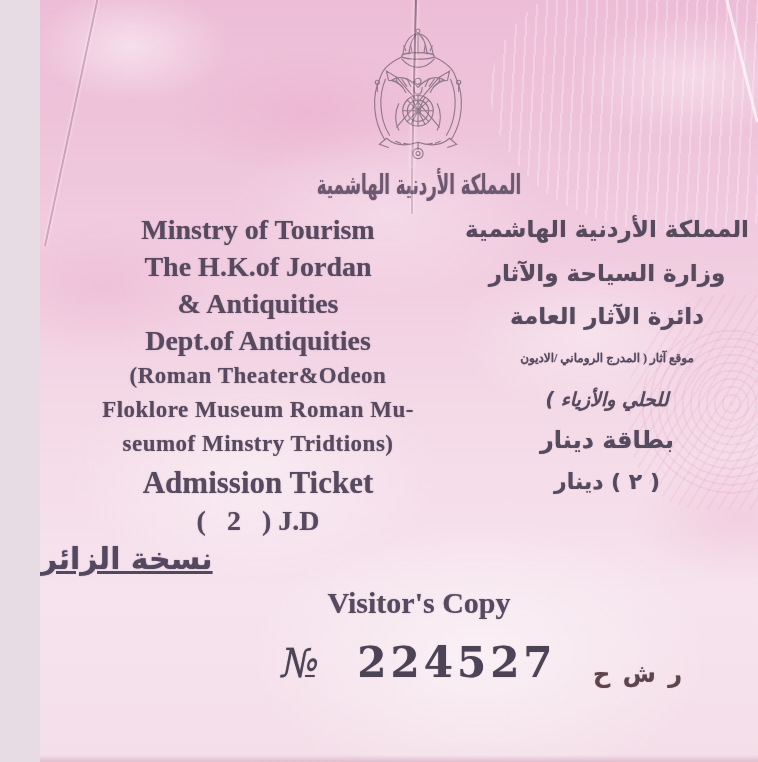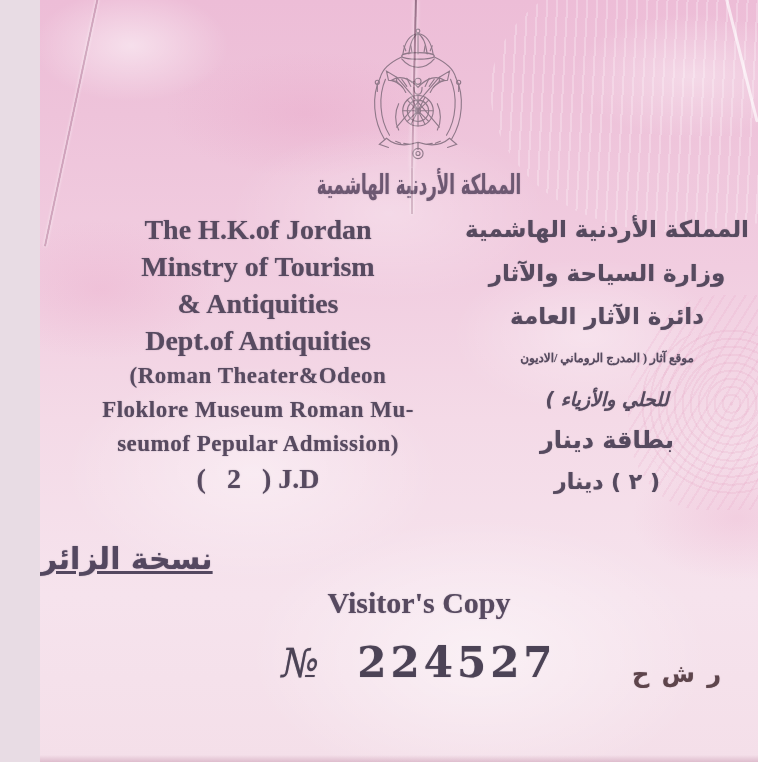--- a/index.html
+++ b/index.html
@@ -153,21 +153,21 @@
     text-shadow: 0 0 1px rgba(76,67,86,0.5);
   }
   .digits {
     font-family: "DejaVu Serif", serif;
     font-weight: bold;
     font-size: 42px;
     letter-spacing: 4px;
     text-shadow: 0 0 1px rgba(76,67,86,0.5);
   }
   .handstamp {
-    position: absolute; left: 592px; top: 660px; width: 90px;
+    position: absolute; left: 553px; top: 660px; width: 90px;
     direction: rtl; text-align: left;
     font-family: "DejaVu Sans", sans-serif;
     font-weight: bold; font-size: 24px;
     word-spacing: 4px;
     color: #5e454c;
     text-shadow: 0 0 1px rgba(94,69,76,0.5);
   }
 </style>
 </head>
 <body>
@@ -221,27 +221,28 @@
     <path d="M59,117 v6"></path>
     <circle cx="59" cy="127" r="5"></circle>
     <circle cx="59" cy="127" r="2"></circle>
   </svg>
   <div class="crease-vertical"></div>
   <div class="crease-vertical-lower"></div>
 
   <div class="calligraphy" dir="rtl">المملكة الأردنية الهاشمية</div>
 
   <div class="col-english">
+    <div class="org-line">Minstry of Tourism</div>
     <div class="org-line">The H.K.of Jordan</div>
-    <div class="org-line">Minstry of Tourism</div>
     <div class="org-line">&amp; Antiquities</div>
     <div class="org-line">Dept.of Antiquities</div>
     <div class="site-line">(Roman Theater&amp;Odeon</div>
     <div class="site-line">Floklore Museum Roman Mu-</div>
-    <div class="site-line">seumof Pepular Admission)</div>
+    <div class="site-line">seumof Minstry Tridtions)</div>
+    <div class="admission">Admission Ticket</div>
     <div class="price">(   2   ) J.D</div>
   </div>
 
   <div class="col-arabic">
     <div class="ar-1">المملكة الأردنية الهاشمية</div>
     <div class="ar-2">وزارة السياحة والآثار</div>
     <div class="ar-3">دائرة الآثار العامة</div>
     <div class="ar-4">موقع آثار ( المدرج الروماني /الاديون</div>
     <div class="ar-6">للحلي والأزياء )</div>
     <div class="ar-7">بطاقة دينار</div>

